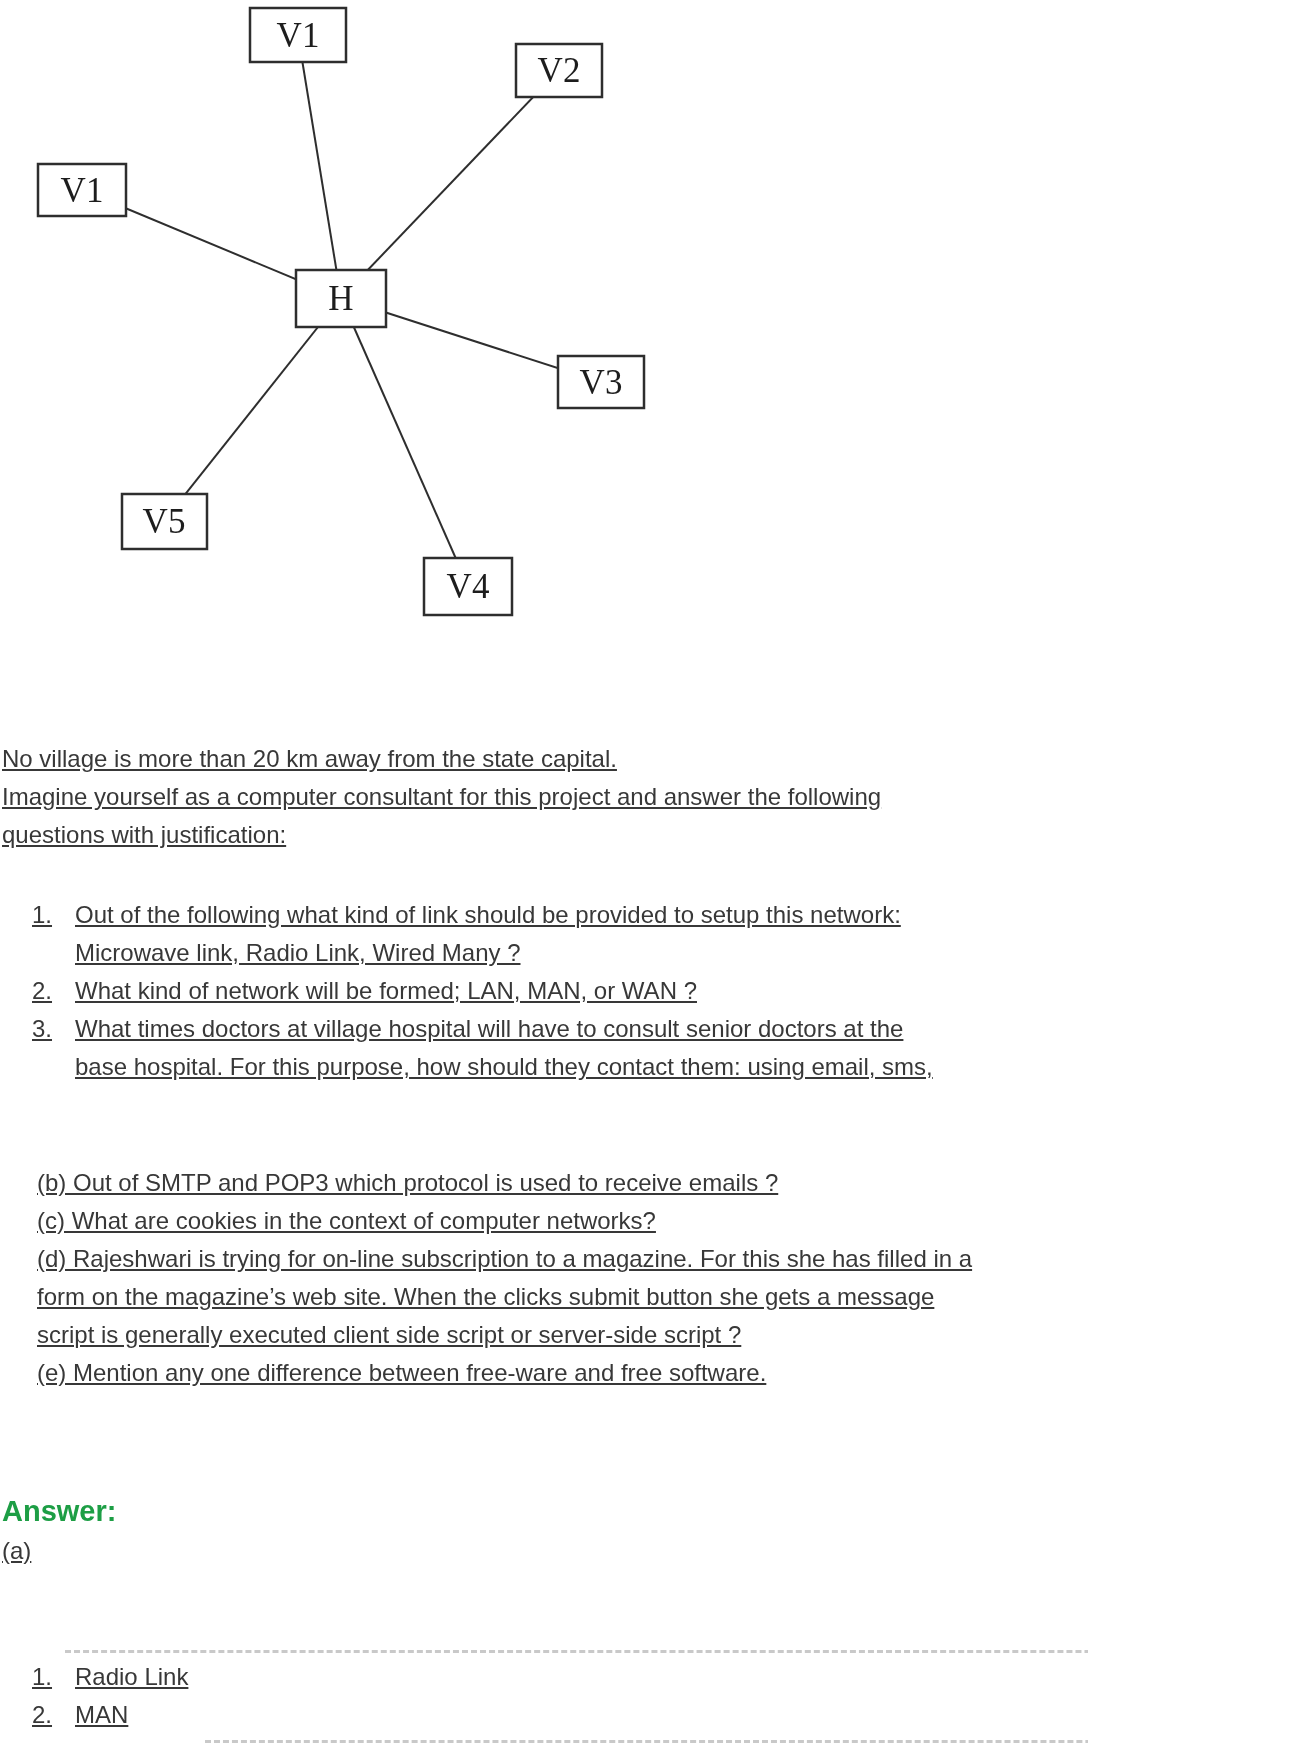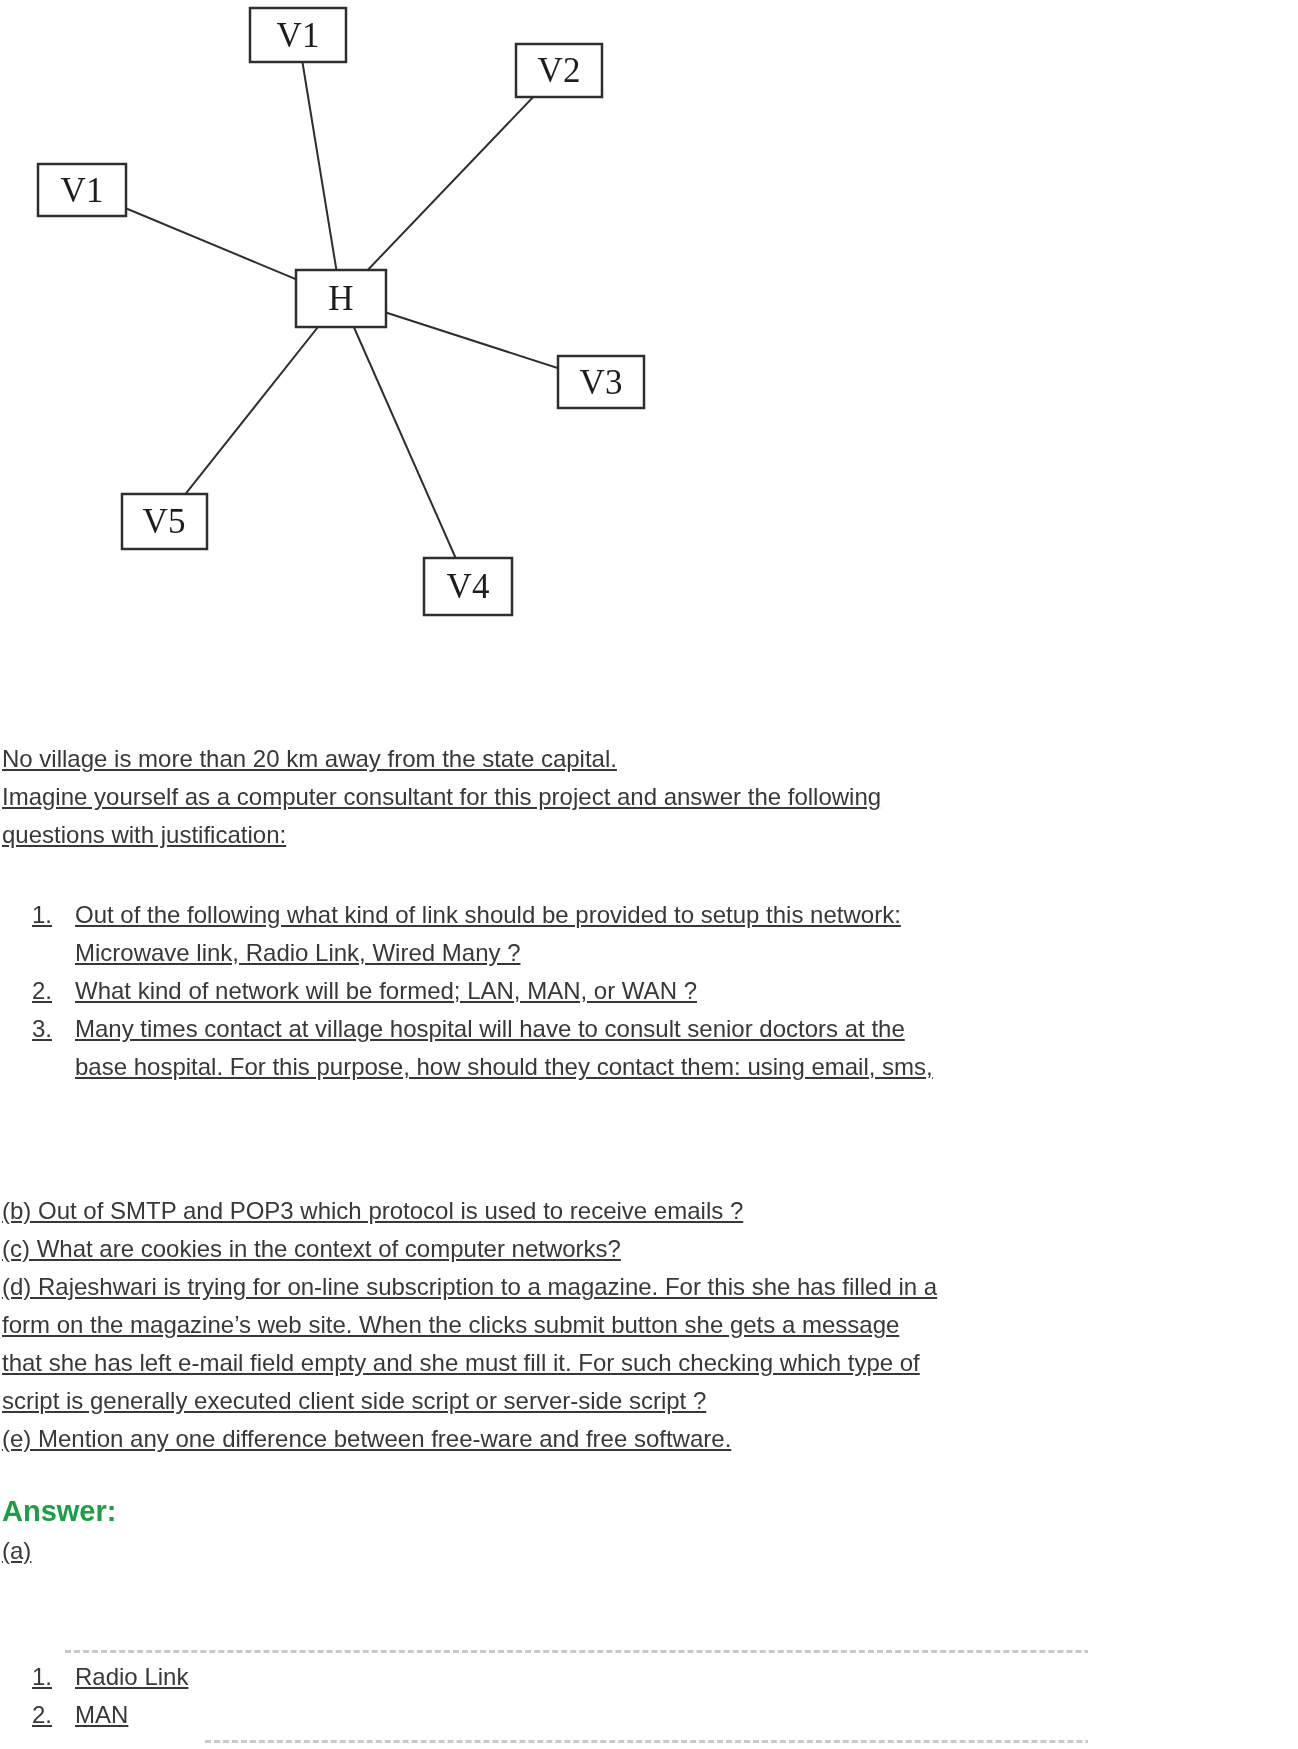--- a/index.html
+++ b/index.html
@@ -19,21 +19,21 @@
     font-family:"Liberation Serif",serif;
     font-size:35px;fill:#1d1d1d;text-anchor:middle;
   }
   
   .block{position:absolute;left:2px;}
   .textline{font-size:24px;line-height:38px;white-space:pre;text-decoration:underline;}
   .intro{top:740px;}
   .qlist{top:896px;left:0;}
   .qitem{display:flex;align-items:flex-start;}
   .qnum{width:43px;margin-left:32px;flex:none;}
-  .letters{top:1192px;}
+  .letters{top:1164px;margin-left:35px;}
   .answer-heading{position:absolute;top:1492px;left:2px;font-size:29px;line-height:38px;font-weight:bold;}
   .answer-part{position:absolute;top:1532px;left:2px;}
   .alist{position:absolute;top:1658px;left:0;}
   .rule{position:absolute;border-top:3px dashed #c9c9c9;height:0;}
   .rule1{top:1650px;left:65px;width:1233px;}
   .rule2{top:1740px;left:205px;width:1093px;}
 </style>
 </head>
 <body>
 
@@ -95,32 +95,31 @@
     </div>
     <div class="qitem">
       <div class="qnum textline">2.</div>
       <div>
         <div class="textline">What kind of network will be formed; LAN, MAN, or WAN ?</div>
       </div>
     </div>
     <div class="qitem">
       <div class="qnum textline">3.</div>
       <div>
-        <div class="textline">Many times contact at village hospital will have to consult senior doctors at the</div>
+        <div class="textline">What times doctors at village hospital will have to consult senior doctors at the</div>
         <div class="textline">base hospital. For this purpose, how should they contact them: using email, sms,</div>
       </div>
     </div>
   </div>
 
   <div class="block letters">
     <div class="textline">(b) Out of SMTP and POP3 which protocol is used to receive emails ?</div>
     <div class="textline">(c) What are cookies in the context of computer networks?</div>
     <div class="textline">(d) Rajeshwari is trying for on-line subscription to a magazine. For this she has filled in a</div>
     <div class="textline">form on the magazine’s web site. When the clicks submit button she gets a message</div>
-    <div class="textline">that she has left e-mail field empty and she must fill it. For such checking which type of</div>
     <div class="textline">script is generally executed client side script or server-side script ?</div>
     <div class="textline">(e) Mention any one difference between free-ware and free software.</div>
   </div>
 
   <div class="answer-heading" style="color: rgb(29, 158, 69);">Answer:</div>
   <div class="answer-part textline">(a)</div>
 
   <div class="rule rule1"></div>
 
   <div class="alist">

